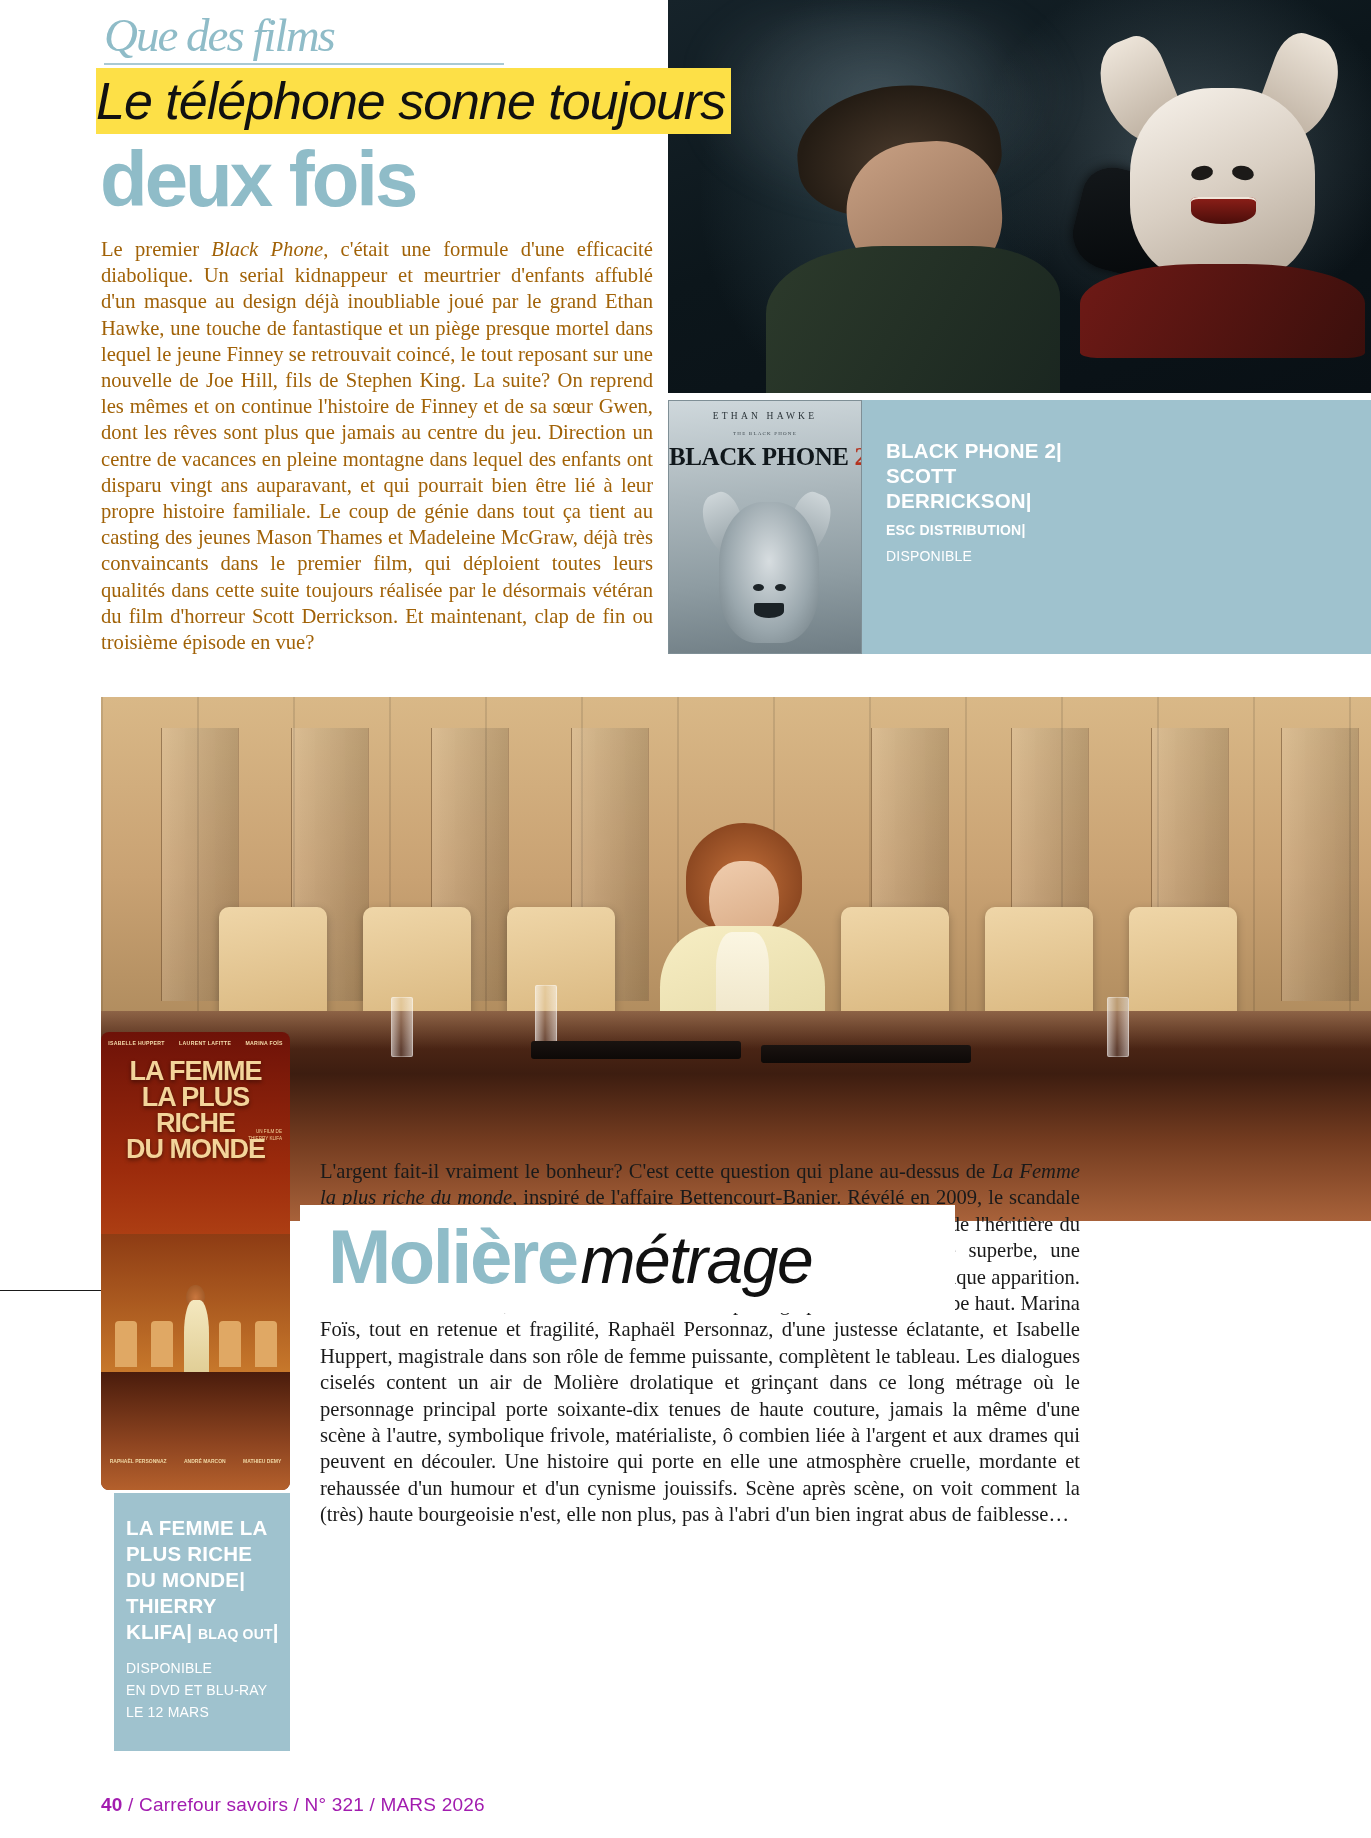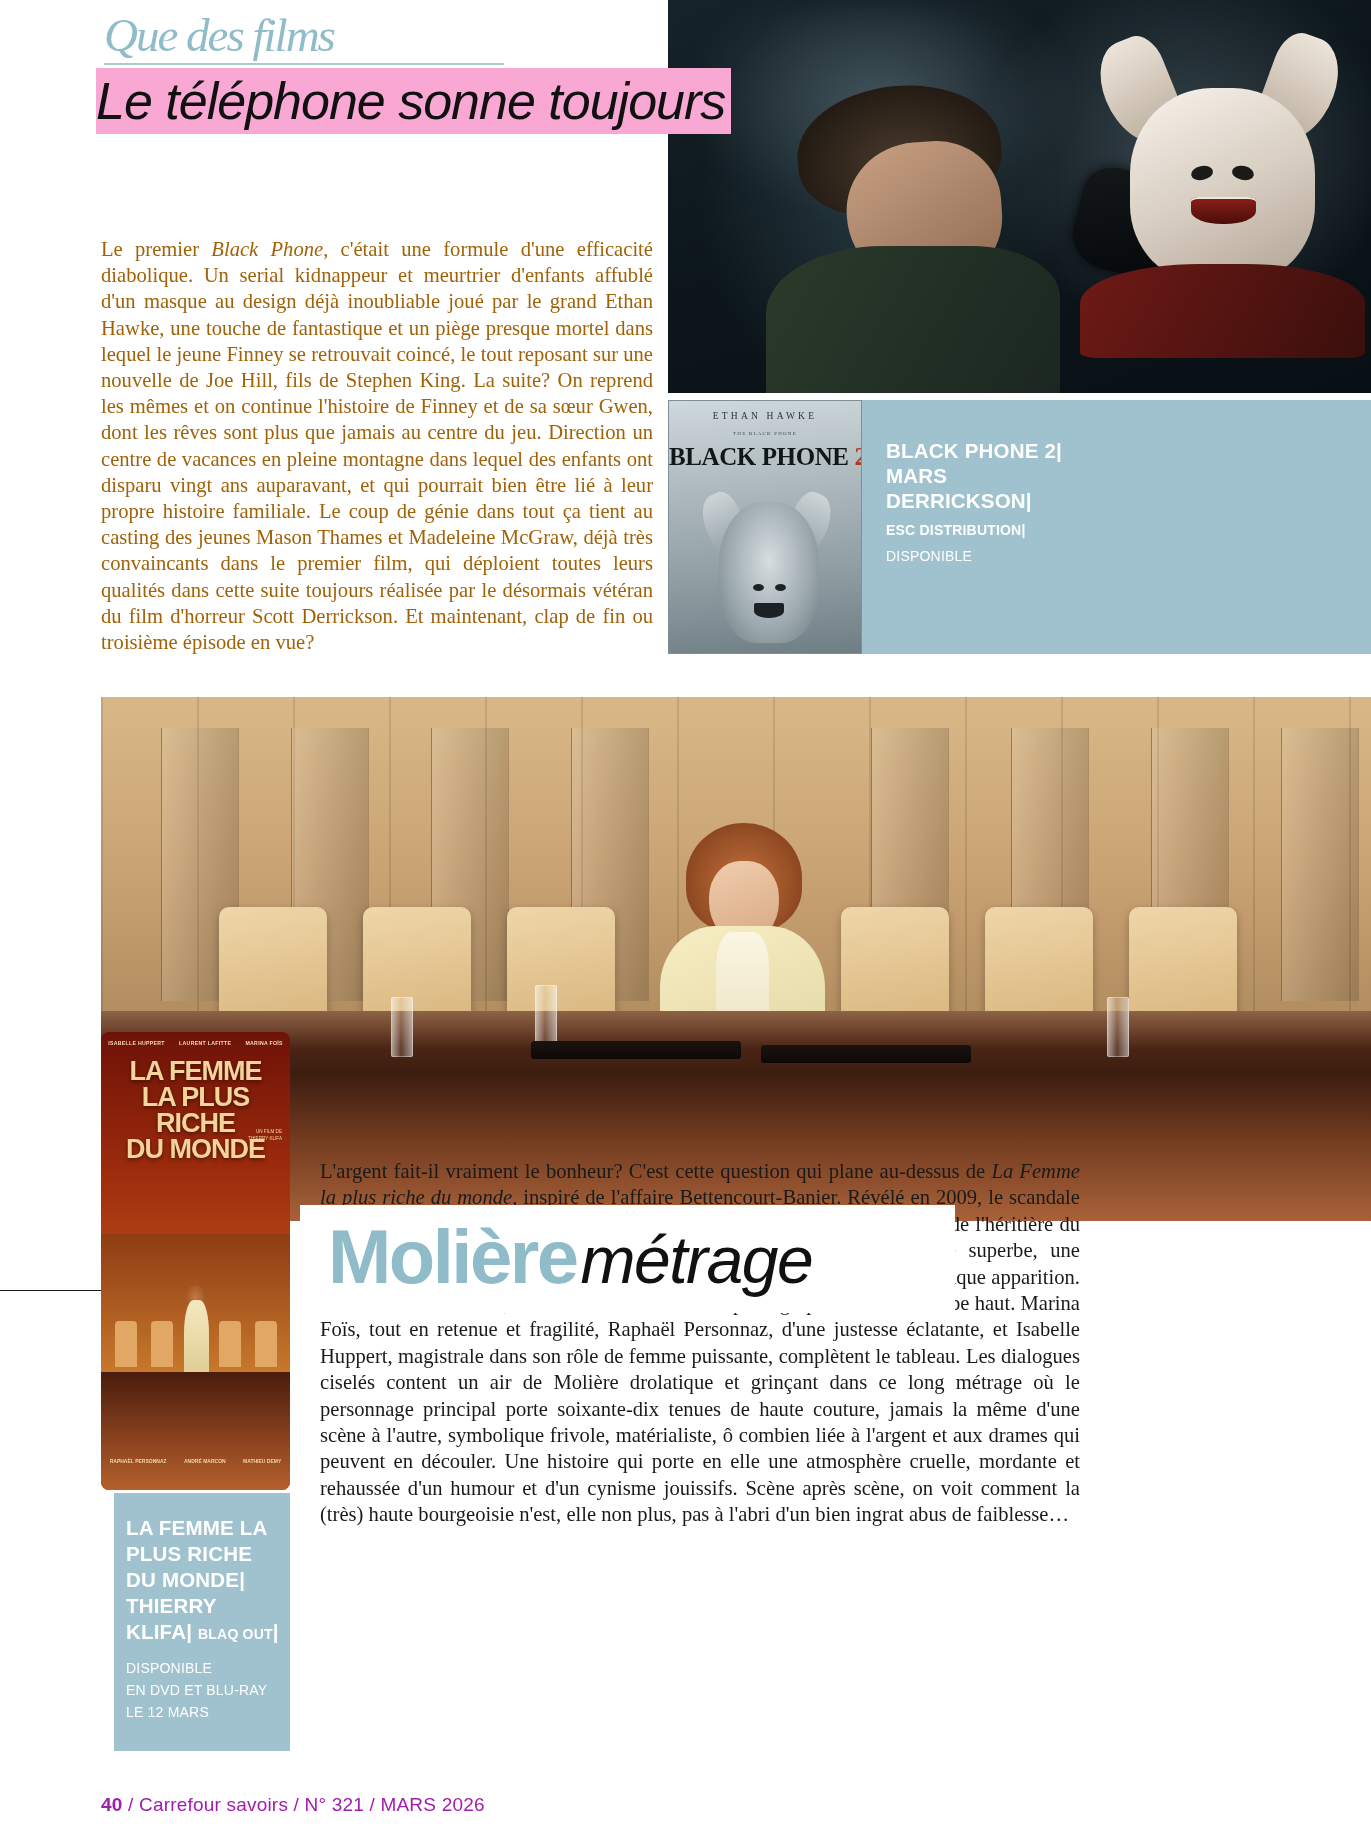--- a/index.html
+++ b/index.html
@@ -36,21 +36,21 @@
     position: absolute;
     left: 96px; top: 68px;
     font-family: "Liberation Sans", sans-serif;
     font-style: italic;
     font-size: 52px;
     font-weight: 300;
     color: #111;
     letter-spacing: -1px;
     white-space: nowrap;
     z-index: 6;
-    background: #f9a8d4;
+    background: #fde047;
     padding: 3px 6px 3px 0;
   }
 
   .headline1 {
     position: absolute;
     left: 100px; top: 140px;
     font-family: "Liberation Sans", sans-serif;
     font-weight: bold;
     font-size: 78px;
     color: #8fbcc8;
@@ -439,20 +439,21 @@
       <div class="bp-mask">
         <div class="bp-eye l"></div>
         <div class="bp-eye r"></div>
         <div class="bp-mouth"></div>
       </div>
       <div class="bp-collar"></div>
     </div>
   </div>
 
   <div class="deck">Le téléphone sonne toujours</div>
+  <div class="headline1">deux fois</div>
   <div class="body1">Le premier <em>Black Phone</em>, c'était une formule d'une efficacité diabolique. Un serial kidnappeur et meurtrier d'enfants affublé d'un masque au design déjà inoubliable joué par le grand Ethan Hawke, une touche de fantastique et un piège presque mortel dans lequel le jeune Finney se retrouvait coincé, le tout reposant sur une nouvelle de Joe Hill, fils de Stephen King. La suite? On reprend les mêmes et on continue l'histoire de Finney et de sa sœur Gwen, dont les rêves sont plus que jamais au centre du jeu. Direction un centre de vacances en pleine montagne dans lequel des enfants ont disparu vingt ans auparavant, et qui pourrait bien être lié à leur propre histoire familiale. Le coup de génie dans tout ça tient au casting des jeunes Mason Thames et Madeleine McGraw, déjà très convaincants dans le premier film, qui déploient toutes leurs qualités dans cette suite toujours réalisée par le désormais vétéran du film d'horreur Scott Derrickson. Et maintenant, clap de fin ou troisième épisode en vue?</div>
 
   <div class="rule1"></div>
 
   <div class="dvd1">
     <div class="dvd1-top">ETHAN HAWKE</div>
     <div class="dvd1-sub">THE BLACK PHONE</div>
     <div class="dvd1-title">
       <span>BLACK PHONE</span>
       <span class="two">2</span>
@@ -462,21 +463,21 @@
     <div class="dvd1-face">
       <div class="dvd1-eye l"></div>
       <div class="dvd1-eye r"></div>
       <div class="dvd1-mouth"></div>
     </div>
   </div>
 
   <div class="cap1">
     <div class="cap-title">
       <span>BLACK PHONE 2</span><span class="sep">|</span>
-      <span>MARS DERRICKSON</span><span class="sep">|</span>
+      <span>SCOTT DERRICKSON</span><span class="sep">|</span>
     </div>
     <div class="cap-dist">
       <span>ESC DISTRIBUTION</span><span class="sep">|</span>
     </div>
     <div class="cap-avail">DISPONIBLE</div>
   </div>
 
   <div class="rule2b"></div>
 
   <div class="photo-her">

